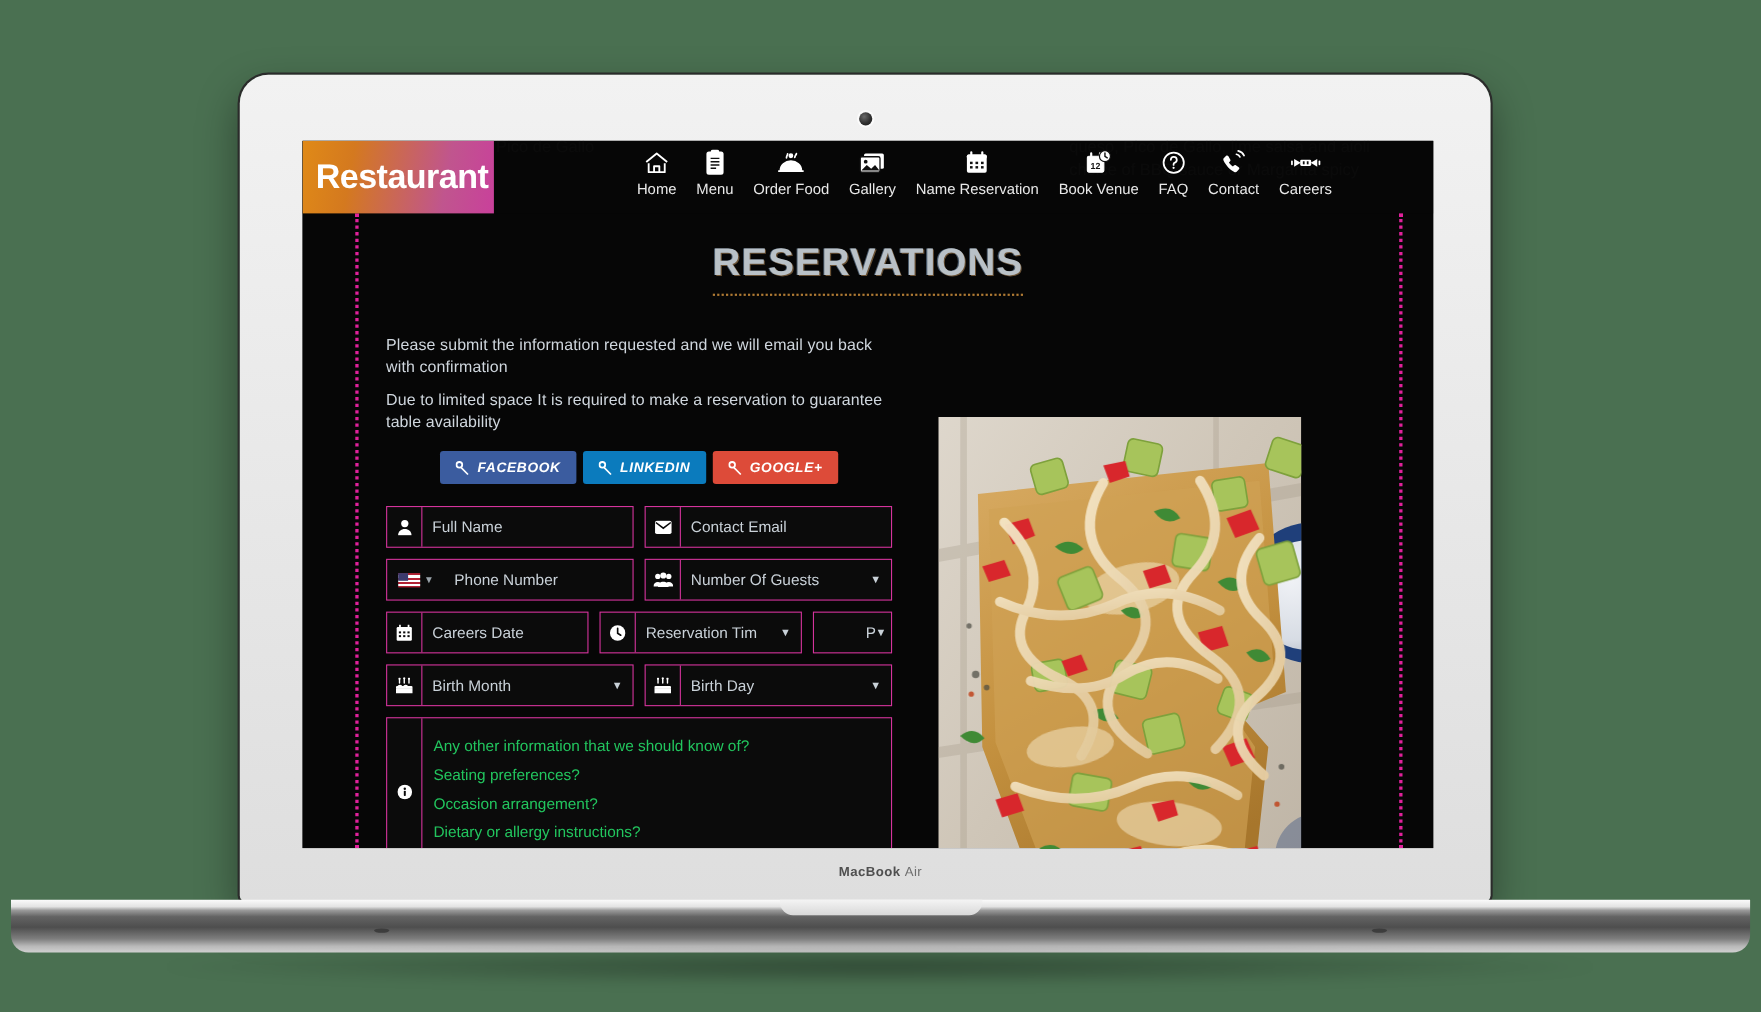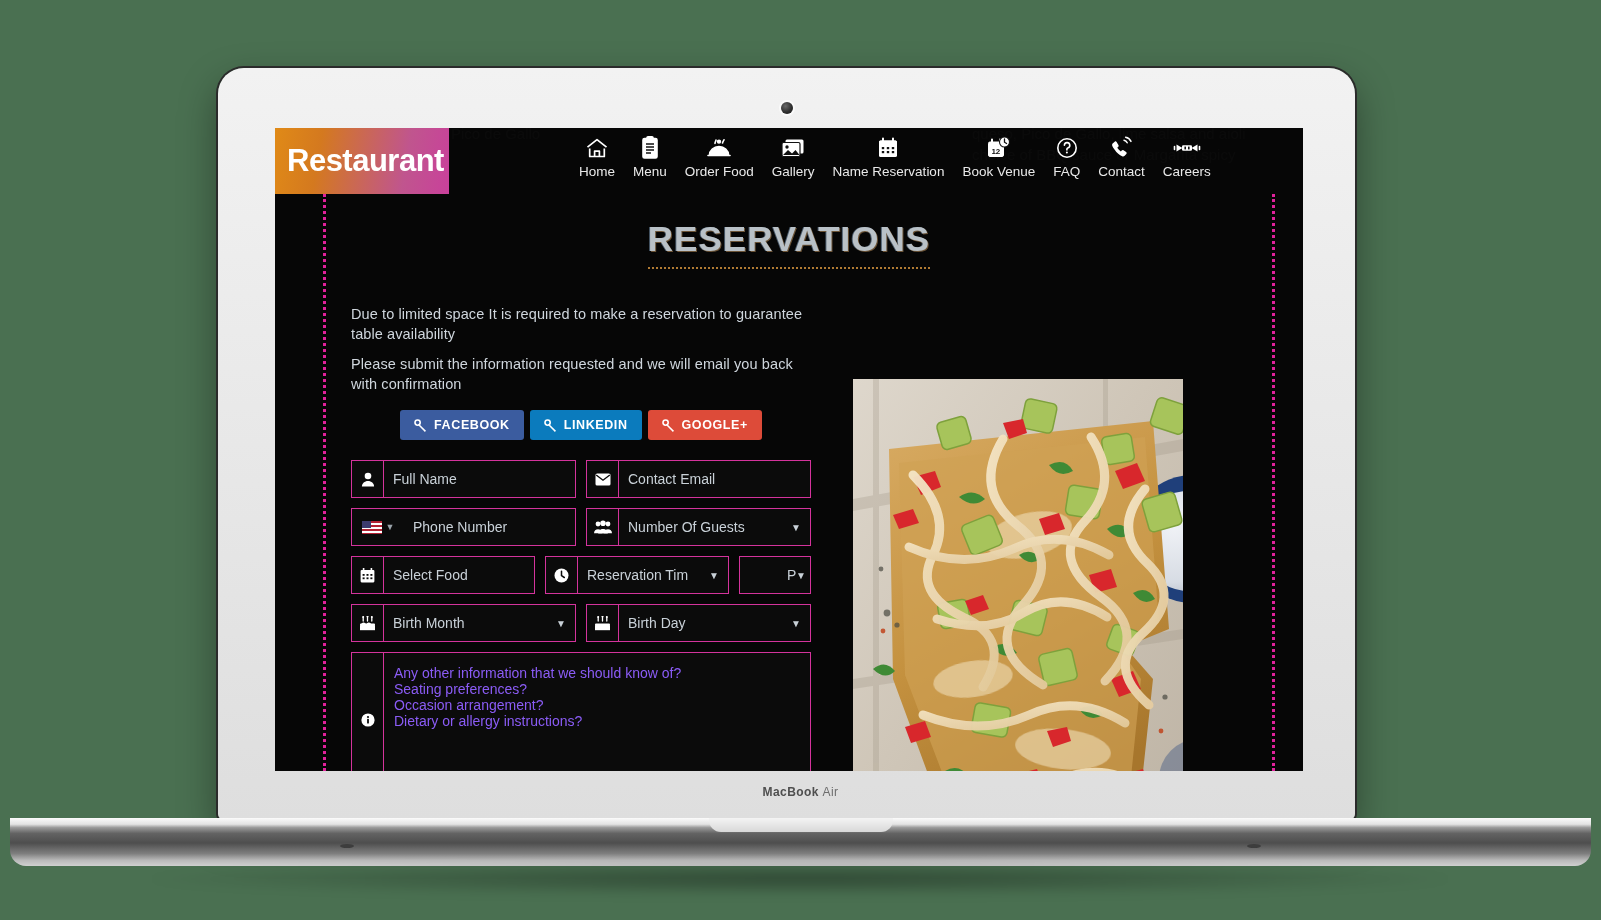--- a/index.html
+++ b/index.html
@@ -171,20 +171,21 @@
     margin-bottom: 10px; letter-spacing: .1px;
   }
 
   #social-buttons { display: flex; gap: 6px; justify-content: center; margin: 16px 0 20px 0; }
   .social-button {
     display: flex; align-items: center; gap: 7px;
     padding: 8px 14px;
     border: none; border-radius: 3px; cursor: pointer;
     color: #fff; font-size: 12.5px; font-weight: 600; letter-spacing: .6px;
     font-family: "Liberation Sans", sans-serif;
+    font-style: italic;
   }
   .social-button svg { display: block; }
 
   .form-row { display: flex; gap: 10px; margin-bottom: 10px; }
 
   .field {
     display: flex; align-items: stretch;
     border: 1px solid #d4339c;
     background: #0b0b0b;
     height: 38px;
@@ -238,21 +239,21 @@
     margin-bottom: 10px;
   }
   #notes-icon-cell {
     width: 32px; flex: 0 0 32px;
     display: flex; align-items: center; justify-content: center;
     border-right: 1px solid #d4339c;
     color: #fff;
   }
   #notes-placeholder {
     flex: 1 1 auto; padding: 12px 10px;
-    color: #8b5cf6; font-size: 14px; line-height: 16px;
+    color: #22c55e; font-size: 14px; line-height: 26px;
     white-space: pre-line;
   }
 
   #image-column {
     position: absolute; left: 578px; top: 75px;
     width: 330px; height: 470px;
   }
   #food-photo {
     width: 100%; height: 100%;
     display: block;
@@ -407,22 +408,22 @@
         <div id="page-body">
 
           <div id="page-title-block">
             <h1 id="page-title">RESERVATIONS</h1>
           </div>
 
           <div id="content-row">
 
             <div id="form-column">
 
+              <p class="intro-paragraph">Please submit the information requested and we will email you back with confirmation</p>
               <p class="intro-paragraph">Due to limited space It is required to make a reservation to guarantee table availability</p>
-              <p class="intro-paragraph">Please submit the information requested and we will email you back with confirmation</p>
 
               <div id="social-buttons">
 
                 <button class="social-button" style="background:#3b5c9f">
                   <span>
                     <svg width="13" height="13" viewBox="0 0 13 13" fill="#fff">
                       <circle cx="3.6" cy="3.6" r="2.6" fill="none" stroke="#fff" stroke-width="1.6"></circle>
                       <path d="M5.6 5.6 12 12M9.2 8.5l-1.4 1.4M10.8 10.1 9.6 11.3"></path>
                       <path d="M5.6 5.4 12 11.8l-1.1 1.1L4.5 6.5z"></path>
                     </svg>
@@ -506,21 +507,21 @@
                       <g fill="#0b0b0b">
                         <rect x="2.6" y="6" width="2" height="1.8"></rect>
                           <rect x="6.5" y="6" width="2" height="1.8"></rect>
                           <rect x="10.4" y="6" width="2" height="1.8"></rect>
                         <rect x="2.6" y="9.4" width="2" height="1.8"></rect>
                           <rect x="6.5" y="9.4" width="2" height="1.8"></rect>
                           <rect x="10.4" y="9.4" width="2" height="1.8"></rect>
                       </g>
                     </svg>
                   </span>
-                  <span class="field-value">Select Food</span>
+                  <span class="field-value">Careers Date</span>
                 </div>
                 <div class="field field-time-value">
                   <span class="field-icon">
                     <svg width="15" height="15" viewBox="0 0 15 15" fill="#fff">
                       <circle cx="7.5" cy="7.5" r="7"></circle>
                       <path d="M7.5 3.2v4.5l2.8 1.8" stroke="#0b0b0b" stroke-width="1.5" fill="none" stroke-linecap="round"></path>
                     </svg>
                   </span>
                   <span class="field-value">Reservation Tim</span>
                   <span class="field-caret">▼</span>

